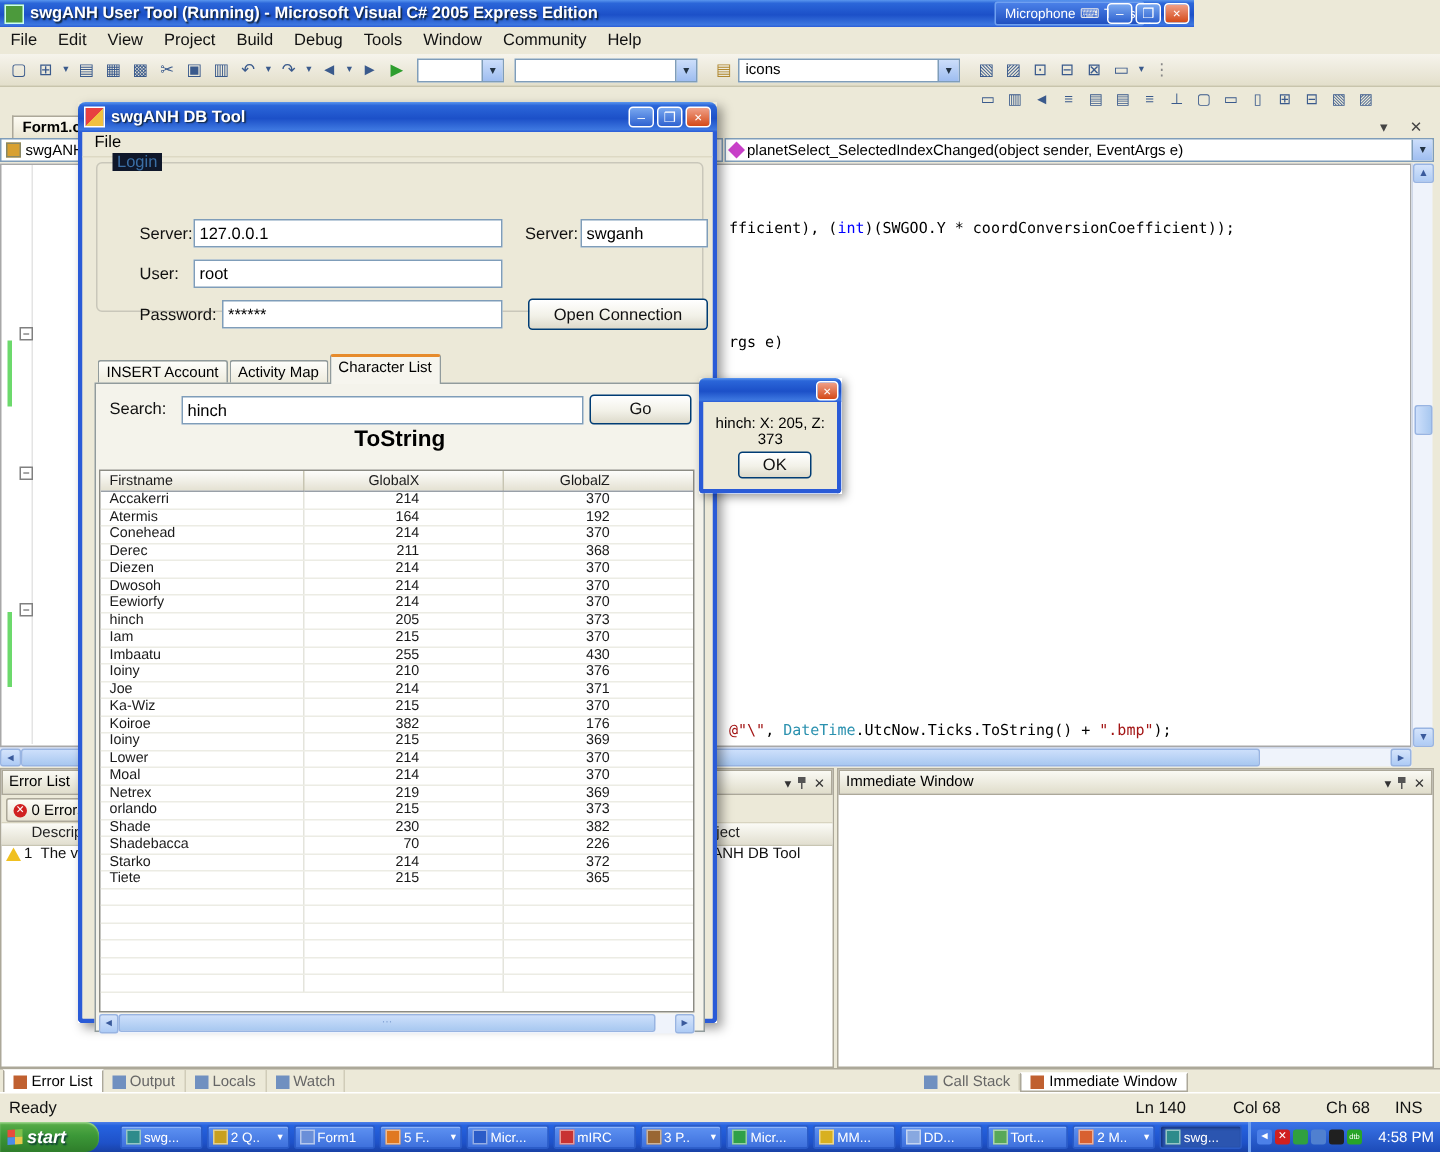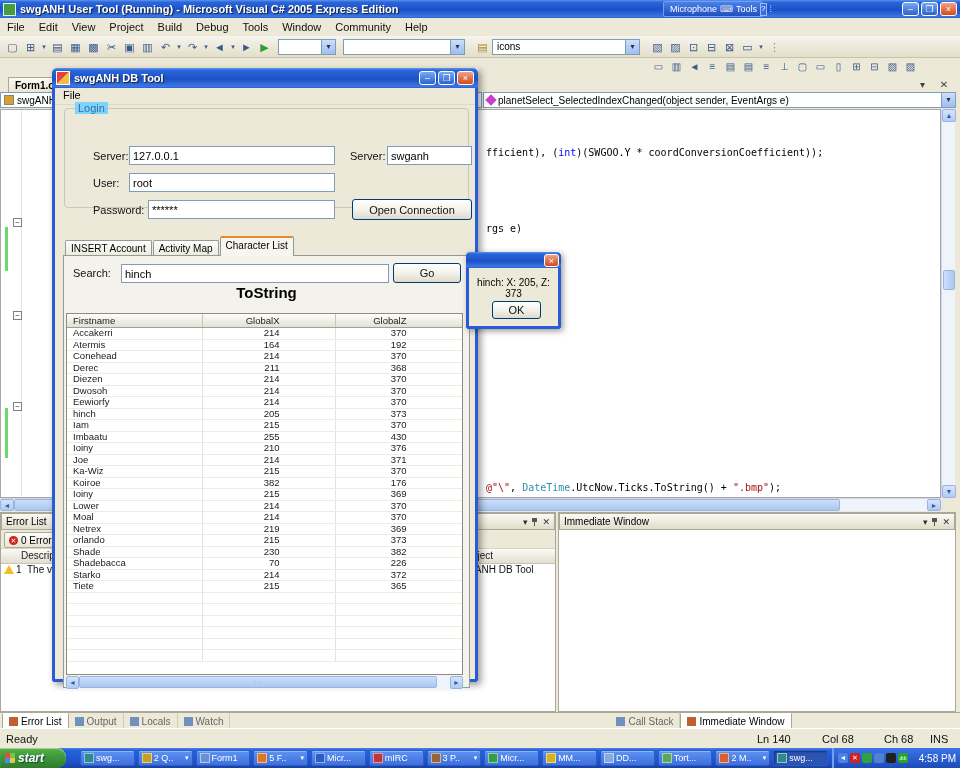--- a/index.html
+++ b/index.html
@@ -1,19 +1,19 @@
 <!DOCTYPE html>
 <html><head>
 <meta charset="utf-8">
 <style>
   html,body{margin:0;padding:0;background:#555;}
   #screen{position:relative;width:960px;height:768px;overflow:hidden;
     font-family:"Liberation Sans",sans-serif;background:#ECE9D8;cursor:default;}
   
-  .titlebar{position:absolute;left:0;top:0;width:960px;height:18px;
+  .titlebar{position:absolute;left:0;top:0;width:796px;height:18px;
     background:linear-gradient(180deg,#5A96EE 0%,#2B66D9 12%,#1C50C8 55%,#3D77E0 92%,#2A5BD7 100%);
     display:flex;align-items:center;color:#fff;}
   .titlebar .appicon{width:13px;height:13px;margin:0 4px 0 3px;background:#4C9A3C;border:1px solid #cfe;box-sizing:border-box;}
   .titlebar .ttext{font-size:11px;font-weight:bold;text-shadow:1px 1px 1px #123;white-space:nowrap;}
   .winbtns{position:absolute;right:3px;top:2px;display:flex;gap:2px;}
   .wbtn{width:17px;height:14px;border:1px solid #fff;border-radius:3px;box-sizing:border-box;
     background:linear-gradient(180deg,#79A8F0,#2E62D0);color:#fff;font-size:9px;line-height:12px;text-align:center;}
   .wbtn.close{background:linear-gradient(180deg,#F0A088,#D44A18);}
   
   .langbar{position:absolute;left:663px;top:1px;width:100px;height:16px;
@@ -115,21 +115,21 @@
   .dlg-title{height:20px;border-radius:5px 5px 0 0;display:flex;align-items:center;color:#fff;
     background:linear-gradient(180deg,#5A96EE 0%,#2B66D9 12%,#1C50C8 55%,#3D77E0 92%,#2A5BD7 100%);}
   .dlg-title .dic{width:12px;height:12px;margin:0 4px;background:linear-gradient(135deg,#E84040 50%,#F0C040 50%);border:1px solid #fff;}
   .dlg-title .dtt{font-size:11px;font-weight:bold;text-shadow:1px 1px 1px #123;}
   .dlg-title .winbtns{position:static;margin-left:auto;margin-right:4px;}
   .dlg-body{position:relative;height:594px;background:#ECE9D8;border:3px solid #2A5BD7;border-top:none;
     border-radius:0 0 3px 3px;box-sizing:border-box;}
   .dlg-menu{position:absolute;left:0;top:0;width:100%;height:16px;border-bottom:1px solid #DDD9C4;font-size:11px;}
   .dlg-menu span{padding:1px 8px;display:inline-block;}
   .groupbox{position:absolute;left:9px;top:20px;width:403px;height:98px;border:1px solid #C9C7BA;border-radius:4px;}
-  .gb-legend{position:absolute;left:10px;top:-7px;background:#7dd3fc;padding:0 3px;font-size:11px;color:#3A6EA5;}
+  .gb-legend{position:absolute;left:10px;top:-7px;background:#0f172a;padding:0 3px;font-size:11px;color:#3A6EA5;}
   .fld-label{position:absolute;font-size:11px;color:#111;}
   .textbox{position:absolute;height:19px;background:#fff;border:1px solid #7F9DB9;font-size:11px;
     padding:0 3px;box-sizing:border-box;font-family:"Liberation Sans",sans-serif;}
   .xp-btn{position:absolute;border:1px solid #003C74;border-radius:3px;font-size:11px;color:#111;
     background:linear-gradient(180deg,#FFFFFF,#F2F1E8 55%,#DDDACB);text-align:center;box-sizing:border-box;}
   .tabstrip{position:absolute;left:10px;top:151px;display:flex;align-items:flex-end;height:17px;}
   .xtab{height:14px;padding:1px 5px 0;border:1px solid #919B9C;border-bottom:none;border-radius:2px 2px 0 0;
     background:linear-gradient(180deg,#FEFEFB,#ECEADB);font-size:10px;margin-right:1px;line-height:13px;}
   .xtab.active{height:17px;background:#F6F5EE;border-top:2px solid #E68B2C;font-weight:normal;position:relative;z-index:2;}
   .tabpage{position:absolute;left:8px;top:167px;width:407px;height:433px;background:#F4F3EB;border:1px solid #919B9C;box-sizing:border-box;}
@@ -338,21 +338,21 @@
         <span class="dtab">
           <span class="dico" style="background: rgb(112, 144, 192);"></span>
           <span>Locals</span>
         </span>
         <span class="dtab">
           <span class="dico" style="background: rgb(112, 144, 192);"></span>
           <span>Watch</span>
         </span>
       </span>
     <span style="flex:0 0 380px;"></span>
-    <span style="display:flex;">
+    <span style="display:flex;align-items:center;">
         <span class="dtab">
           <span class="dico" style="background: rgb(112, 144, 192);"></span>
           <span>Call Stack</span>
         </span>
         <span class="dtab active">
           <span class="dico" style="background: rgb(192, 96, 48);"></span>
           <span>Immediate Window</span>
         </span>
       </span>
   </div>

